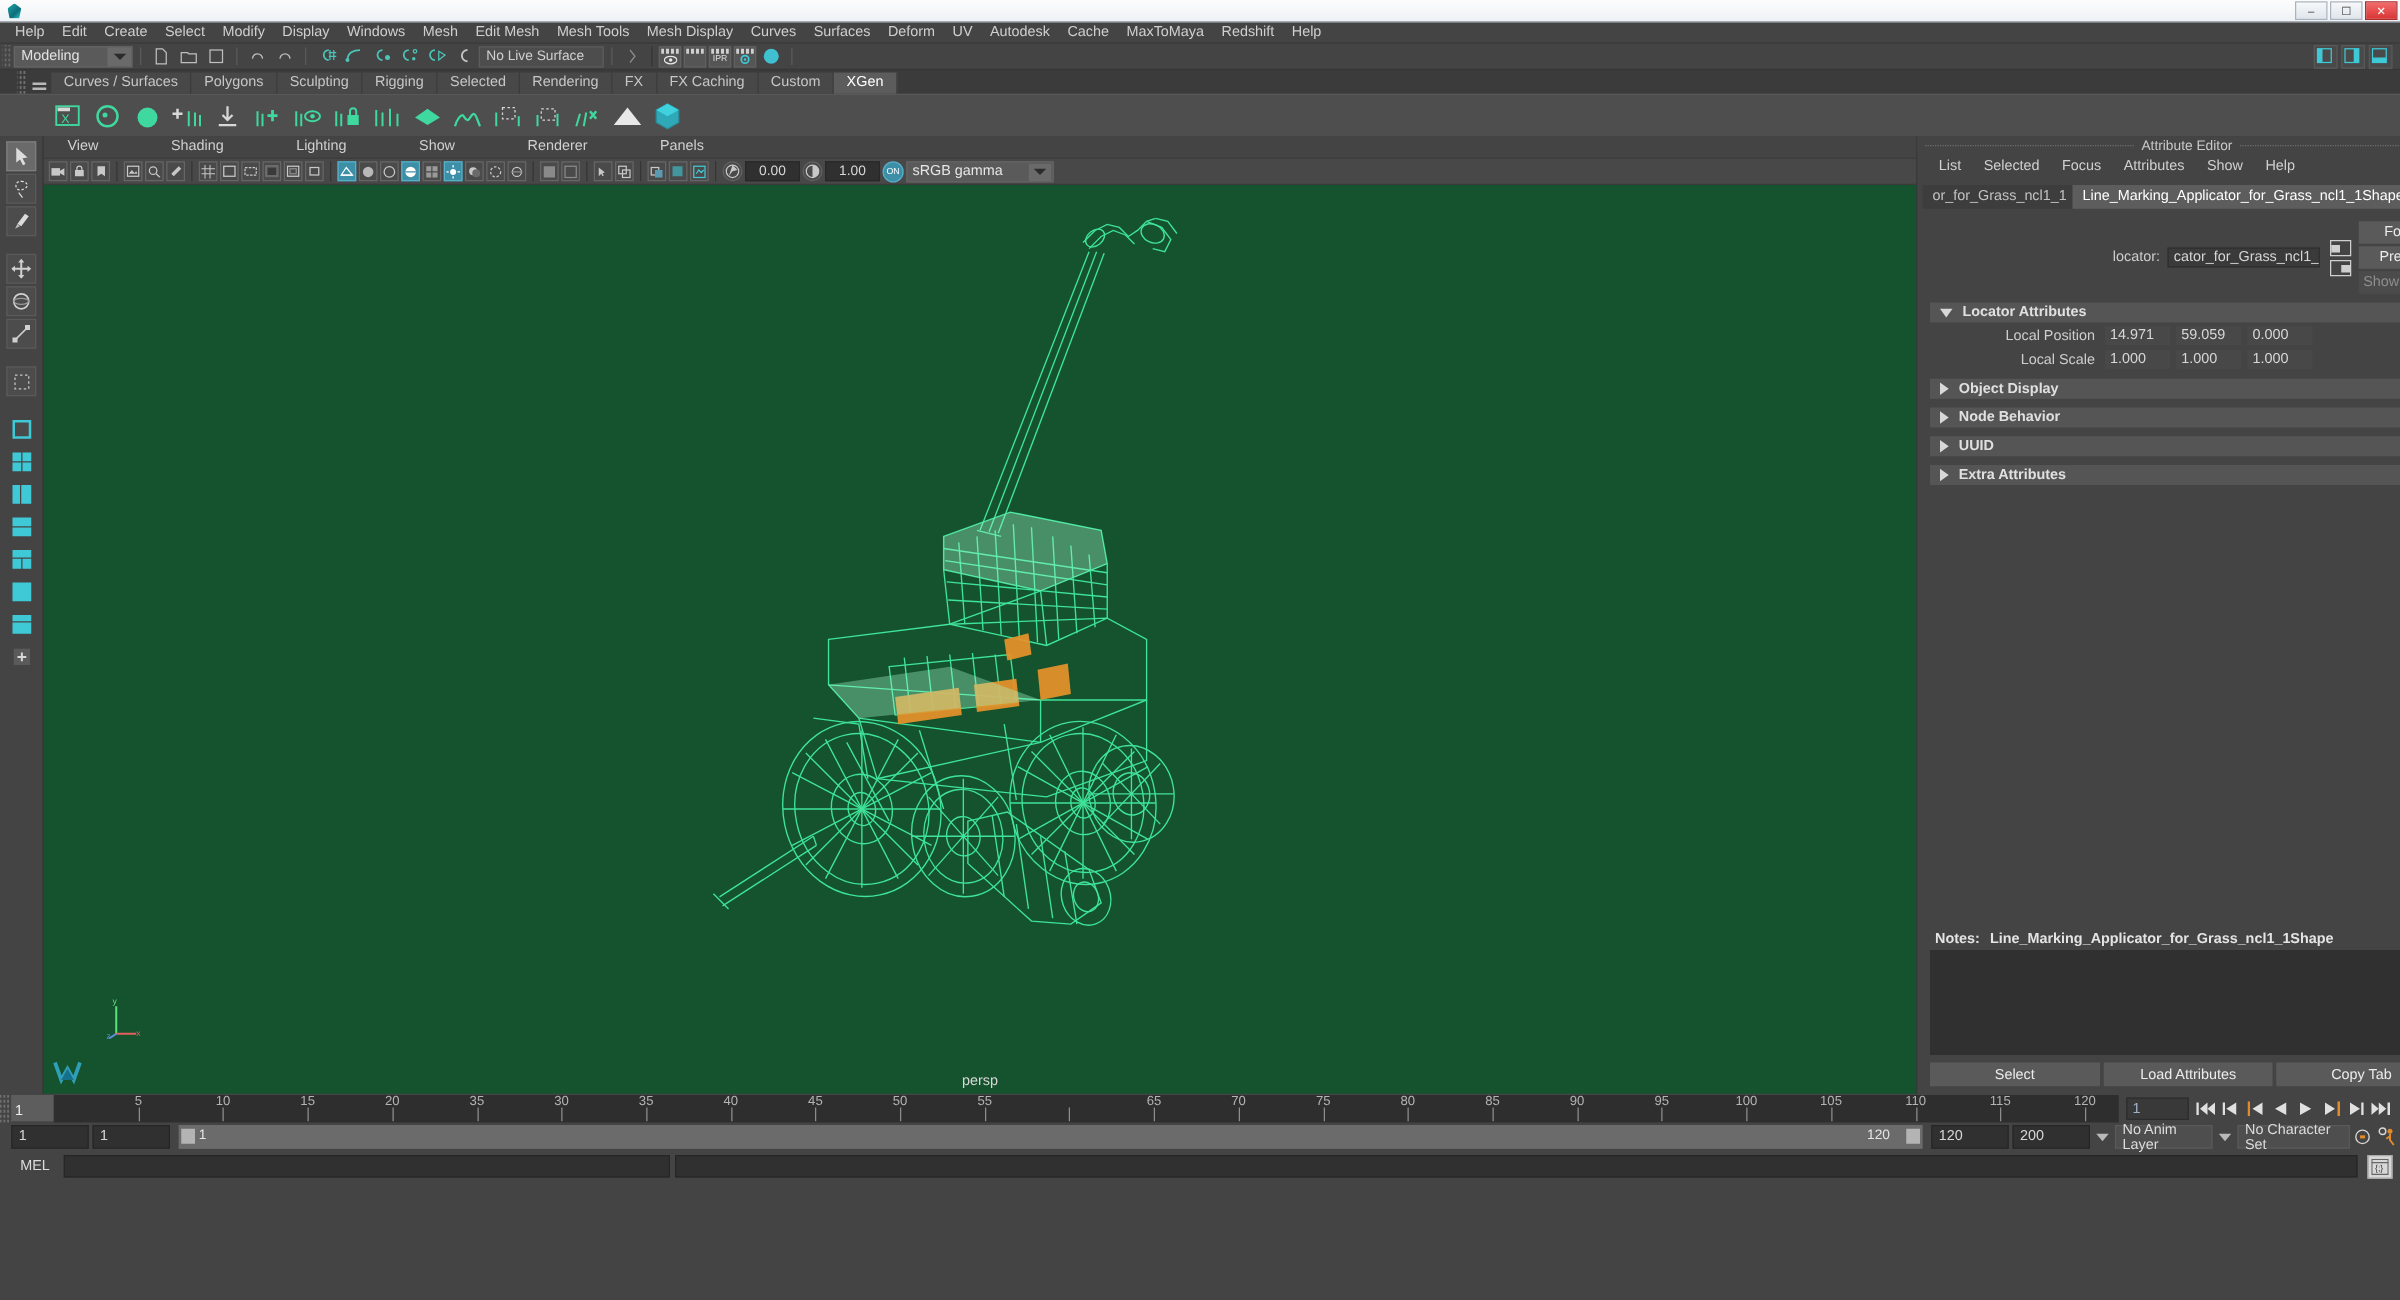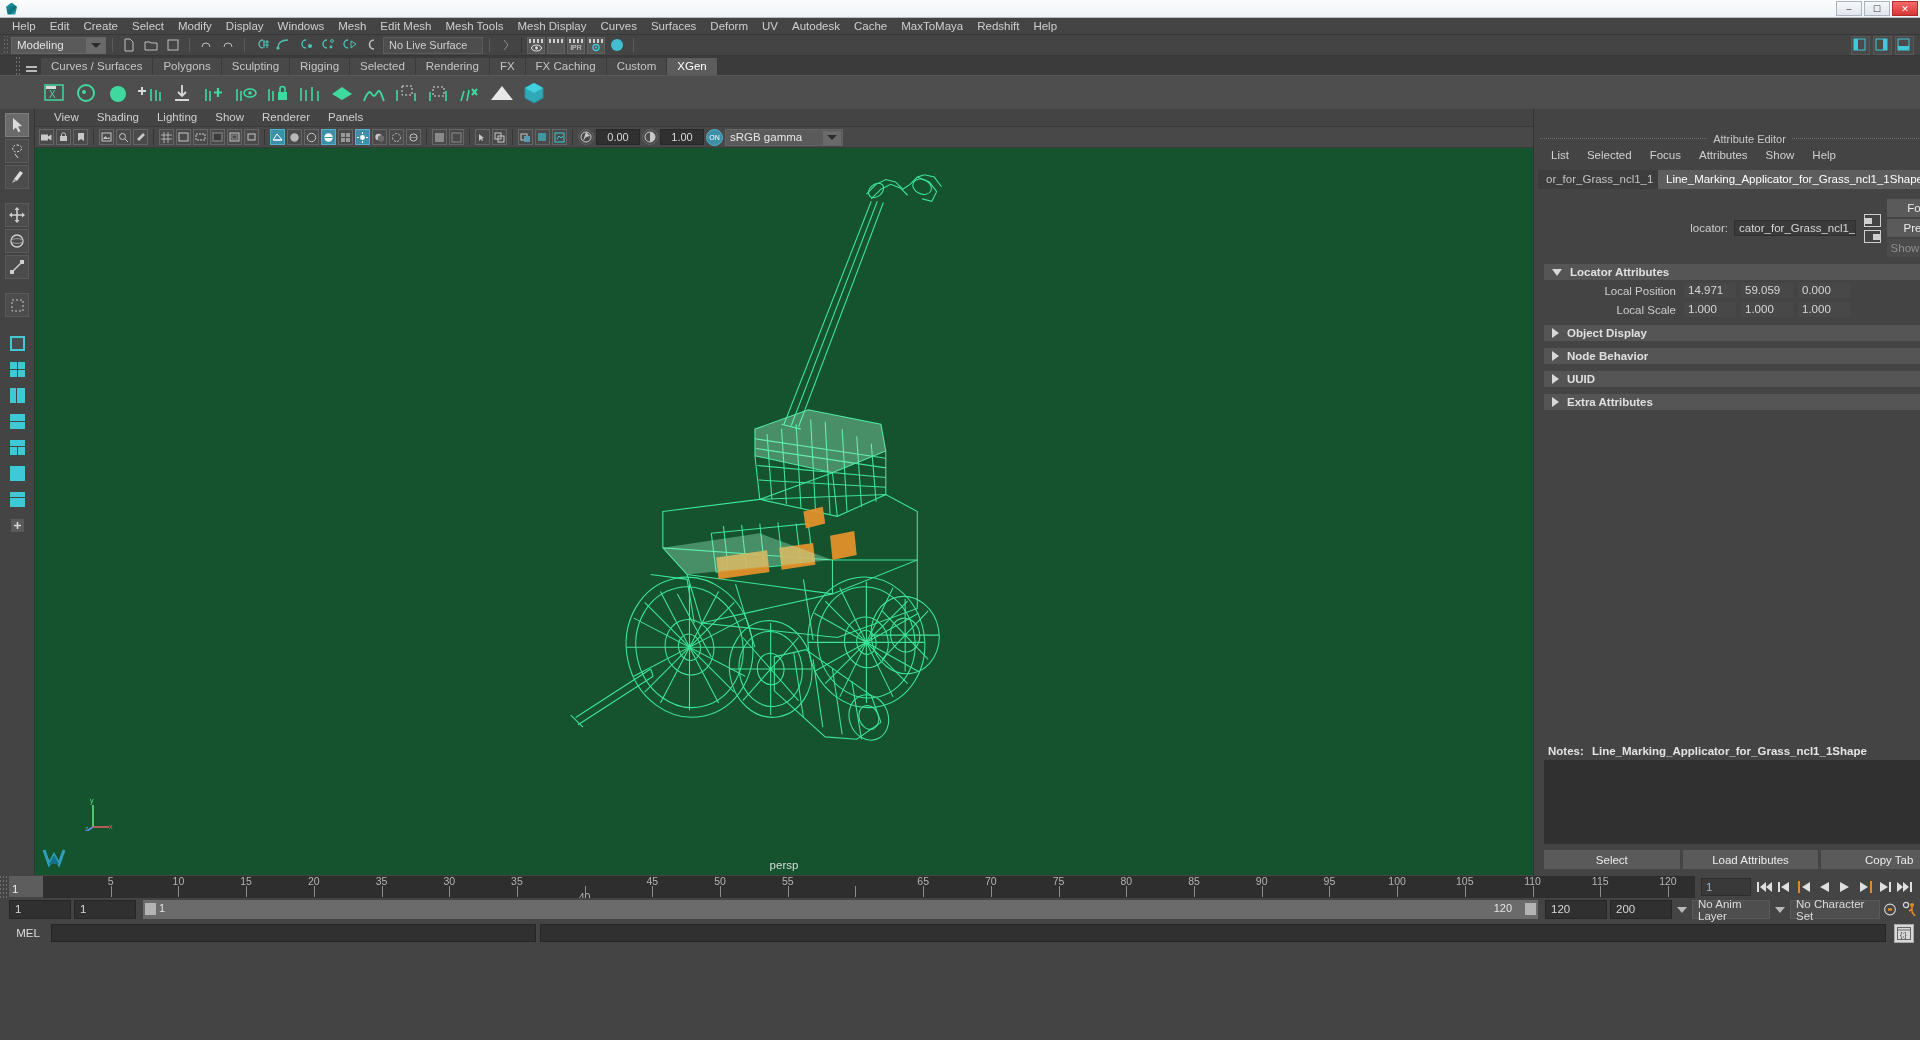--- a/index.html
+++ b/index.html
@@ -67,21 +67,21 @@
   .toolcol { width:34px; background:#444444; padding-top:4px; display:flex; flex-direction:column;
     align-items:center; gap:2px; }
   .tool { width:24px; height:24px; background:#4c4c4c; border:1px solid #5a5a5a; display:flex;
     align-items:center; justify-content:center; }
   .tool.sel { background:#6a6a6a; border-color:#7e7e7e; }
   .tool.flat { background:transparent; border:none; }
   .toolgap { height:10px; }
 
   .viewportwrap { flex:1; display:flex; flex-direction:column; border-left:1px solid #333;
     border-right:1px solid #333; }
-  .vpmenu { height:17px; background:#444444; display:flex; align-items:center; padding-left:10px; }
+  .vpmenu { height:17px; background:#444444; display:flex; align-items:center; padding-left:10px;gap:40px; }
   .vpmenu .mi { padding:0 9px; font-size:11.5px; color:#d0d0d0; line-height:17px; }
   .vptools { height:22px; background:#484848; display:flex; align-items:center; gap:2px;
     padding-left:4px; border-top:1px solid #3a3a3a; border-bottom:1px solid #3a3a3a; }
   .vpi { width:15px; height:16px; background:#5a5a5a; border:1px solid #666; display:flex;
     align-items:center; justify-content:center; }
   .vpi.on { background:#3d8fa8; border-color:#56b0c8; }
   .vpi.dark { background:#4a4a4a; }
   .numfield { width:44px; height:16px; background:#303030; border:1px solid #282828; color:#d8d8d8;
     font-size:11px; text-align:center; line-height:15px; }
   .ctrans { width:16px;height:16px;border-radius:50%;background:#4a4a4a;border:1px solid #636363;}
@@ -91,21 +91,21 @@
   .gammasel .arrow { position:absolute; right:1px; top:1px; width:18px; height:14px; background:#6a6a6a;
     display:flex; align-items:center; justify-content:center; }
 
   .viewport { flex:1; background:#14532d; position:relative; overflow:hidden; }
   .persplabel { position:absolute; bottom:4px; left:50%; transform:translateX(-50%);
     font-size:11.5px; color:#d8d8d8; }
   .axisgiz { position:absolute; left:50px; bottom:48px; width:26px; height:30px; }
   .mayalogo { position:absolute; left:6px; bottom:4px; width:26px; height:26px; }
 
   
-  .aewrap { width:386px; display:flex; background:#444444;margin-top:22px; }
+  .aewrap { width:386px; display:flex; background:#444444; }
   .aepanel { flex:1; display:flex; flex-direction:column; }
   .aetitle { height:15px; display:flex; align-items:center; justify-content:center; position:relative;
     font-size:11px; color:#c9c9c9; background:#444444; }
   .dots { flex:1; height:1px; border-top:1px dotted #6d6d6d; margin:0 6px; }
   .aemenu { height:17px; display:flex; align-items:center; padding-left:8px; }
   .aemenu .mi { padding:0 9px; font-size:11.5px; color:#d0d0d0; }
   .aetabs { height:20px; display:flex; align-items:center; margin:6px 0 0 4px; position:relative; }
   .aetab { height:19px; line-height:19px; padding:0 8px; font-size:11.5px; background:#3d3d3d;
     color:#c3c3c3; overflow:hidden; white-space:nowrap; }
   .aetab.active { background:#5d5d5d; color:#ffffff; }
@@ -977,21 +977,21 @@
         <div class="ticklbl" style="left: 12.2951%;">15</div>
         <div class="tick" style="left: 16.3934%;"></div>
         <div class="ticklbl" style="left: 16.3934%; text-align: center;">20</div>
         <div class="tick" style="left: 20.4918%;"></div>
         <div class="ticklbl" style="left: 20.4918%;">35</div>
         <div class="tick" style="left: 24.5902%;"></div>
         <div class="ticklbl" style="left: 24.5902%;">30</div>
         <div class="tick" style="left: 28.6885%;"></div>
         <div class="ticklbl" style="left: 28.6885%;">35</div>
         <div class="tick" style="left: 32.7869%;"></div>
-        <div class="ticklbl" style="left: 32.7869%; margin-top: 16px;">40</div>
+        <div class="ticklbl" style="left: 32.7869%;">40</div>
         <div class="tick" style="left: 36.8852%;"></div>
         <div class="ticklbl" style="left: 36.8852%;">45</div>
         <div class="tick" style="left: 40.9836%;"></div>
         <div class="ticklbl" style="left: 40.9836%;">50</div>
         <div class="tick" style="left: 45.082%;"></div>
         <div class="ticklbl" style="left: 45.082%;">55</div>
         <div class="tick" style="left: 49.1803%;"></div>
         <div class="ticklbl" style="left: 49.1803%; margin-top: 44px;">60</div>
         <div class="tick" style="left: 53.2787%;"></div>
         <div class="ticklbl" style="left: 53.2787%;">65</div>

